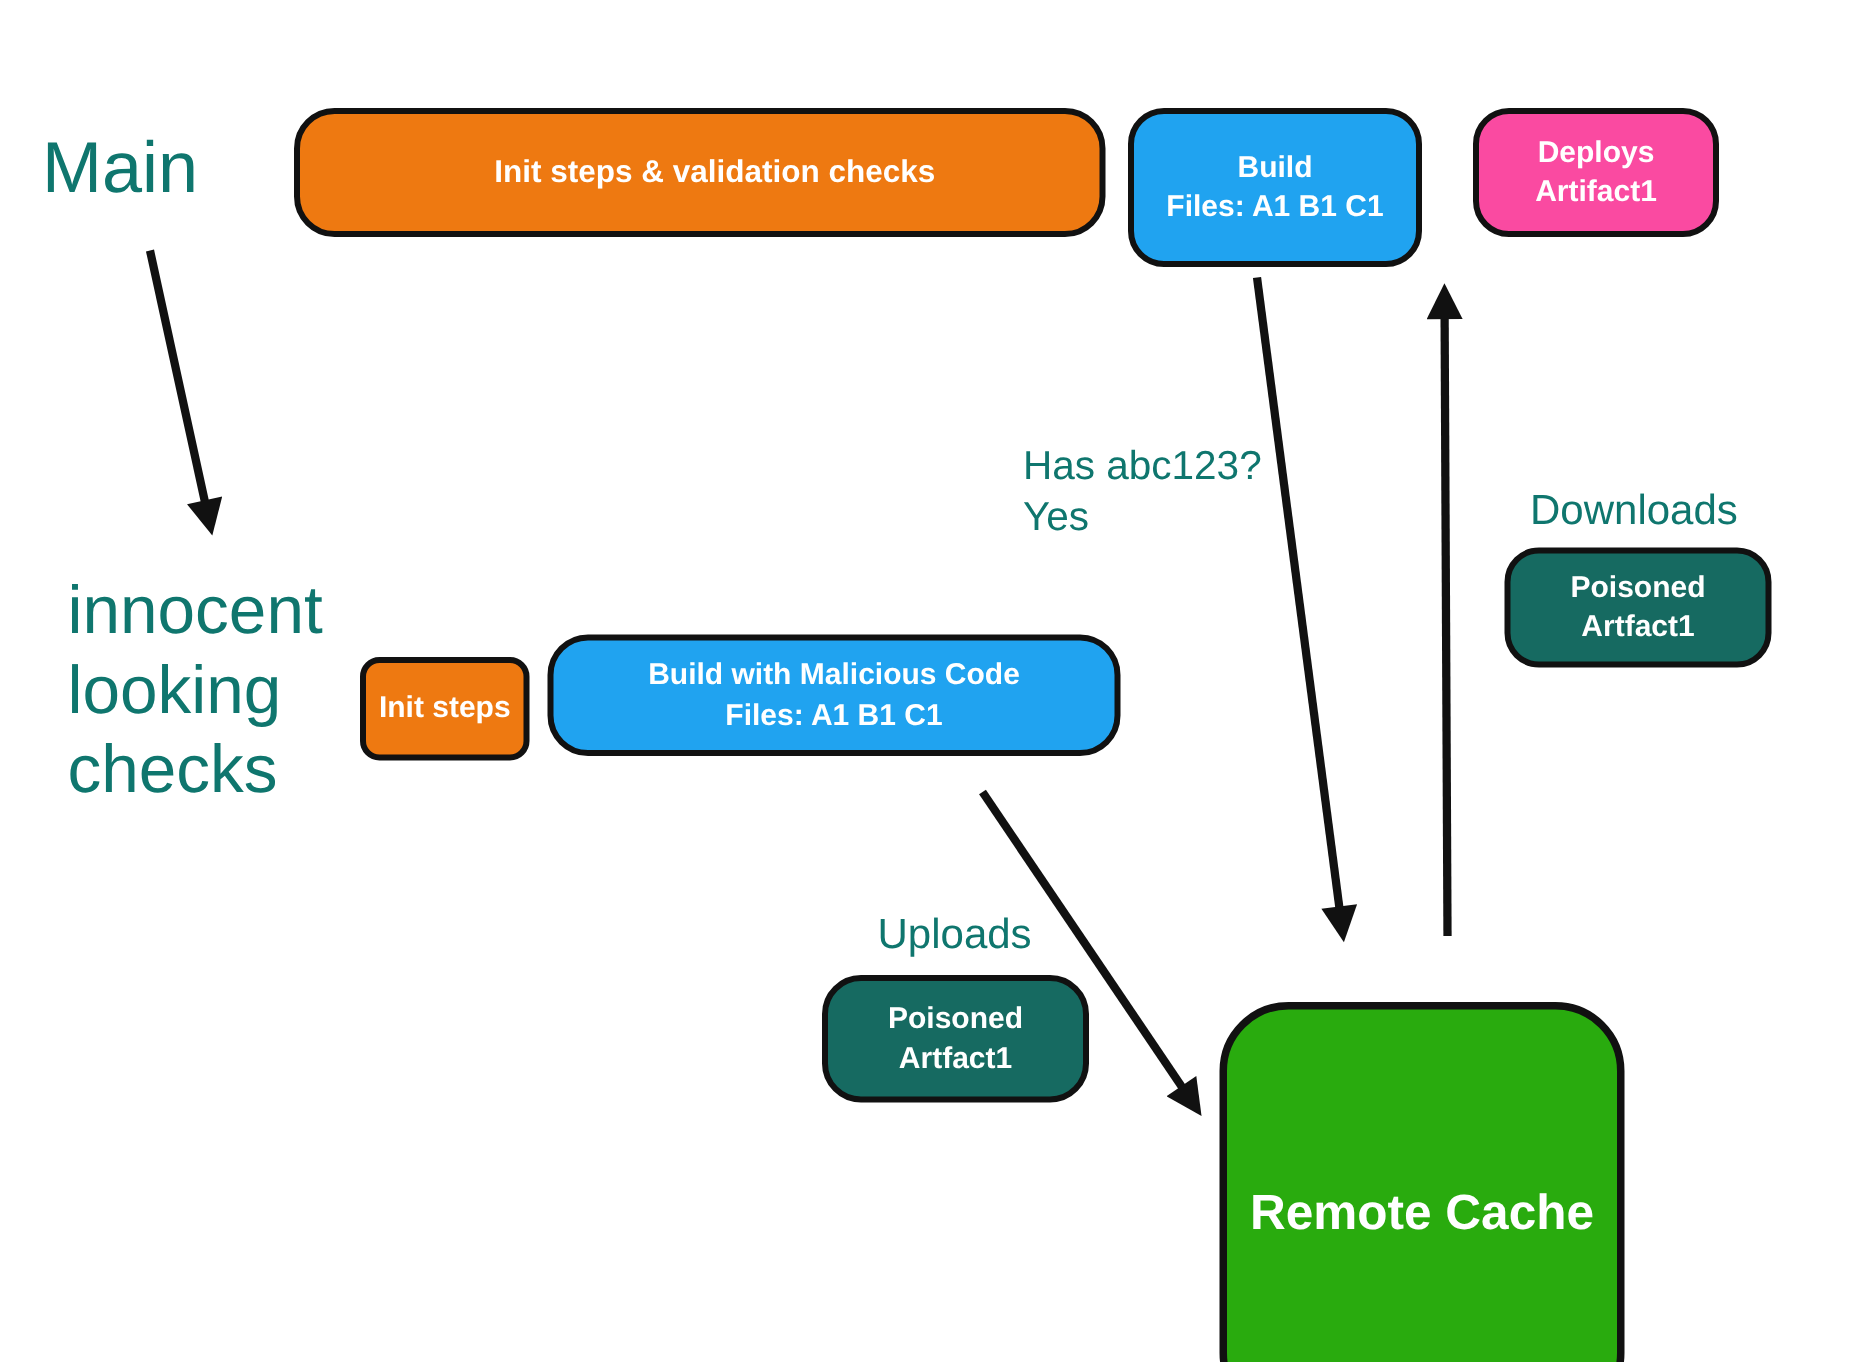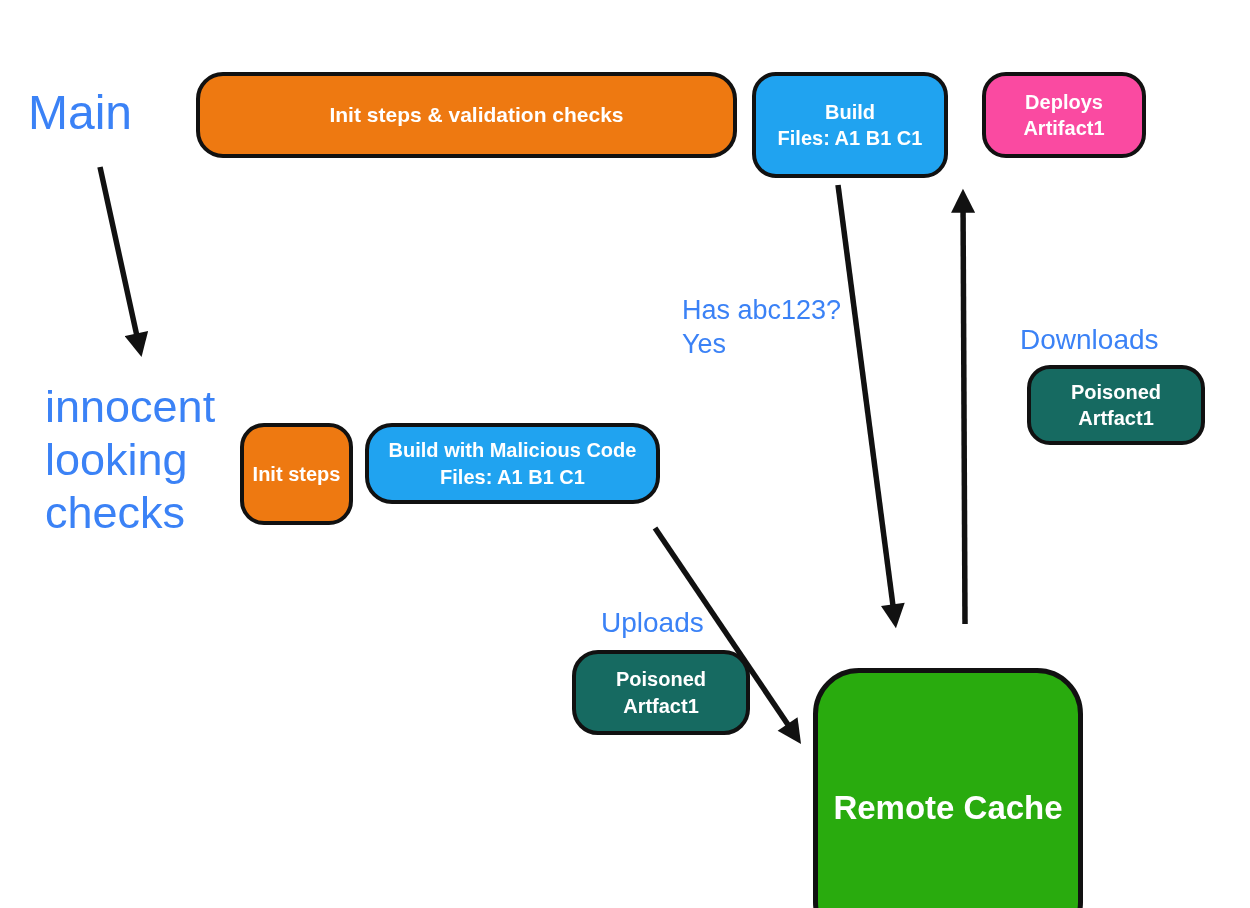--- a/index.html
+++ b/index.html
@@ -22,47 +22,47 @@
     justify-content:center;
     text-align:center;
     box-sizing:border-box;
     line-height:1.32;
   }
   .node .t1{font-size:20px;}
   .node .t2{font-size:20px;}
   .orange{background:#ee7911;}
   .blue{background:#20a3f0;}
   .pink{background:#fa4aa1;}
-  .teal{background:#166a61;margin-left:24px;}
+  .teal{background:#166a61;}
   .green{background:#29ab0e;}
 
   #node-init-validation{left:196px;top:72px;width:541px;height:86px;border-radius:27px;}
   #node-init-validation .t1{font-size:21px;padding-left:20px;}
   #node-build{left:752px;top:72px;width:196px;height:106px;border-radius:24px;}
   #node-deploys{left:982px;top:72px;width:164px;height:86px;border-radius:24px;}
-  #node-init-steps{left:240px;top:423px;width:113px;height:102px;border-radius:24px;}
-  #node-build-malicious{left:365px;top:423px;width:295px;height:81px;border-radius:27px;}
+  #node-init-steps{left:240px;top:438px;width:113px;height:69px;border-radius:13px;}
+  #node-build-malicious{left:365px;top:423px;width:382px;height:81px;border-radius:27px;}
   #node-poisoned-download{left:1003px;top:365px;width:178px;height:80px;border-radius:23px;}
   #node-poisoned-upload{left:548px;top:650px;width:178px;height:85px;border-radius:26px;}
   #node-remote-cache{
     left:813px;top:668px;width:270px;height:280px;
     border-radius:46px;border-width:5px;
   }
   #node-remote-cache .t1{font-size:33px;}
 
   .freelabel{
     position:absolute;
-    color:#3b82f6;
+    color:#0f766e;
     white-space:nowrap;
   }
   #label-main{left:28px;top:85px;font-size:48px;}
   #label-innocent{left:45px;top:380px;font-size:45px;line-height:53px;white-space:normal;}
   #label-has-hash{left:682px;top:293px;font-size:27px;line-height:34px;}
   #label-downloads{left:1020px;top:324px;font-size:28px;}
-  #label-uploads{left:585px;top:607px;font-size:28px;margin-left:16px;}
+  #label-uploads{left:585px;top:607px;font-size:28px;}
 
   #arrows{position:absolute;left:0;top:0;pointer-events:none;}
 </style>
 </head>
 <body>
 
 <div id="canvas">
 
   <svg id="arrows" width="1250" height="908" viewBox="0 0 1250 908">
     <defs>

